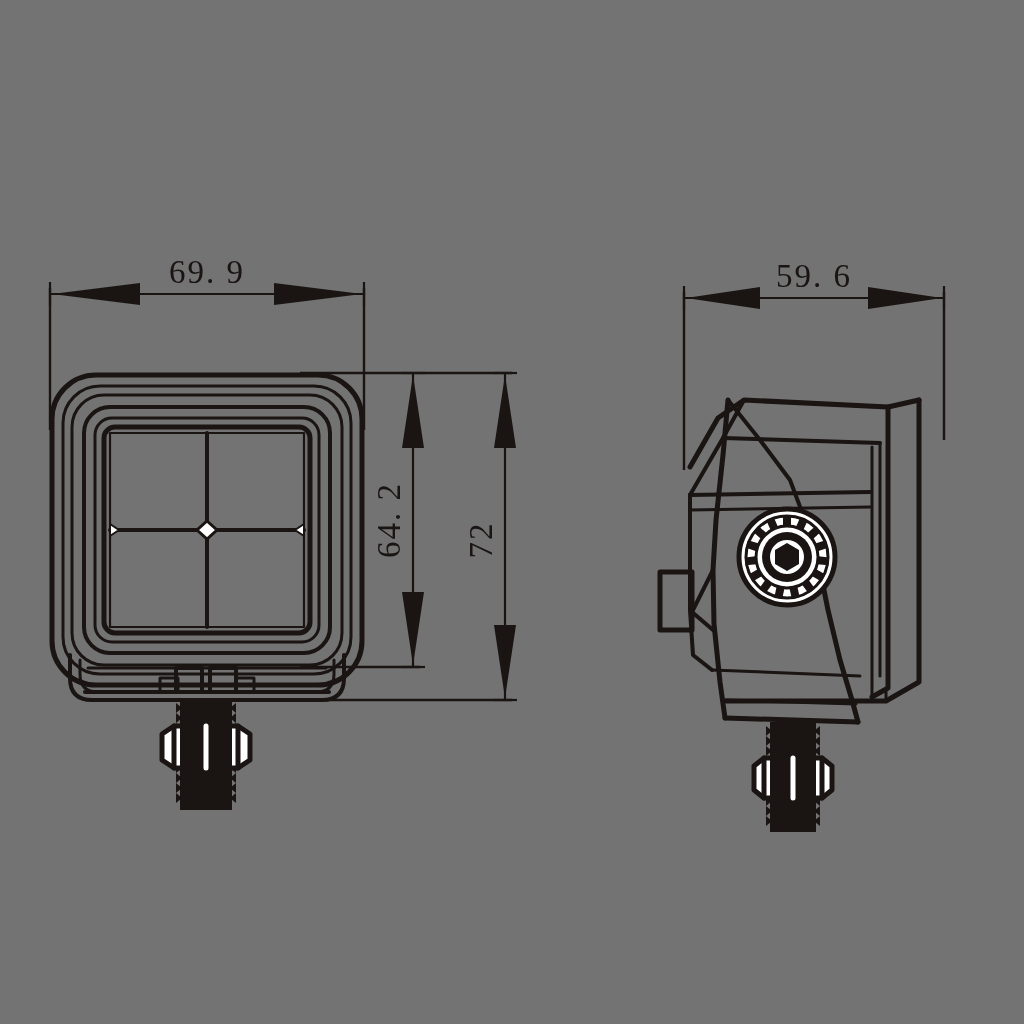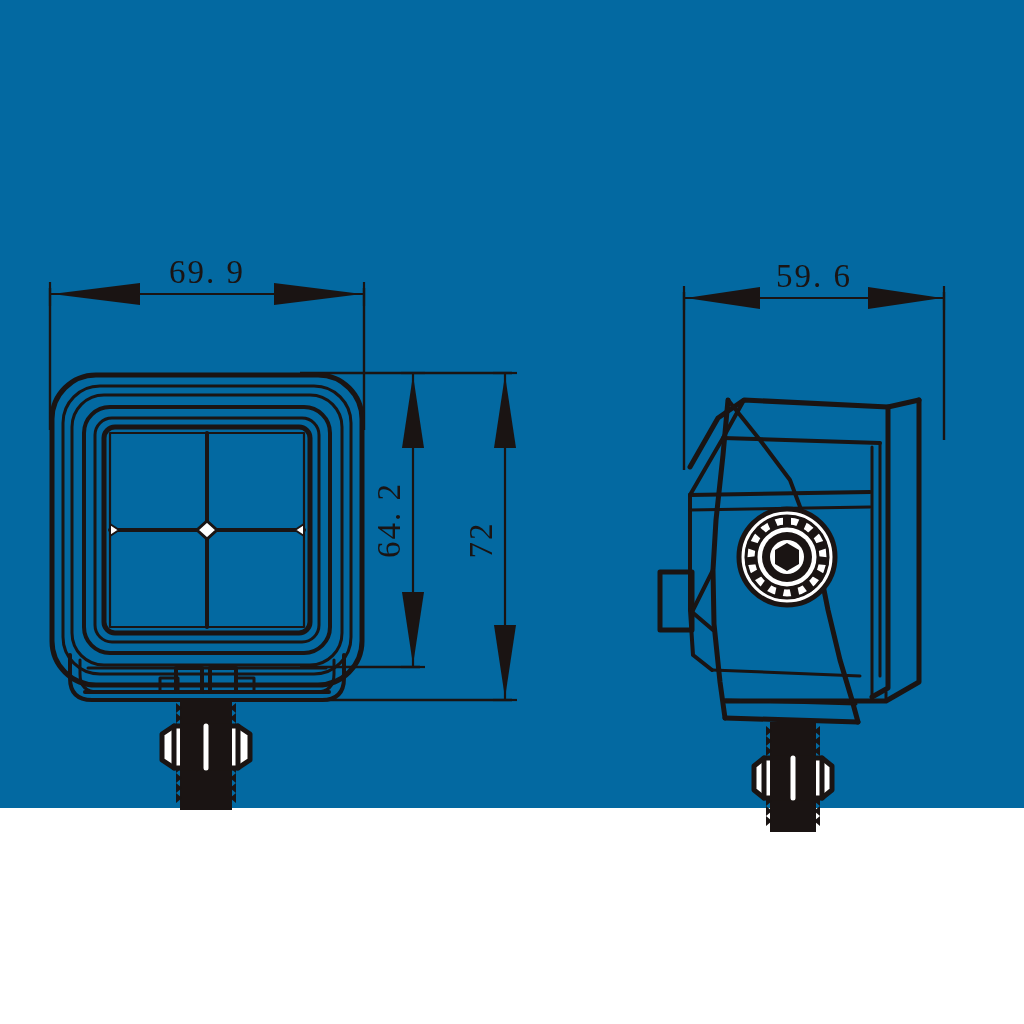--- a/index.html
+++ b/index.html
@@ -9,22 +9,22 @@
   }
   body {
     width: 1024px;
     height: 1024px;
     font-family: "Liberation Serif", serif;
     overflow: hidden;
   }
   #drawing-root {
     position: relative;
     width: 1024px;
-    height: 808px;
-    background: #0369a1;
+    height: 1024px;
+    background: #737373;
   }
   svg.tech-drawing {
     display: block;
     width: 1024px;
     height: 1024px;
   }
   .dim-text {
     font-family: "Liberation Serif", serif;
     font-size: 33px;
     letter-spacing: 2px;

